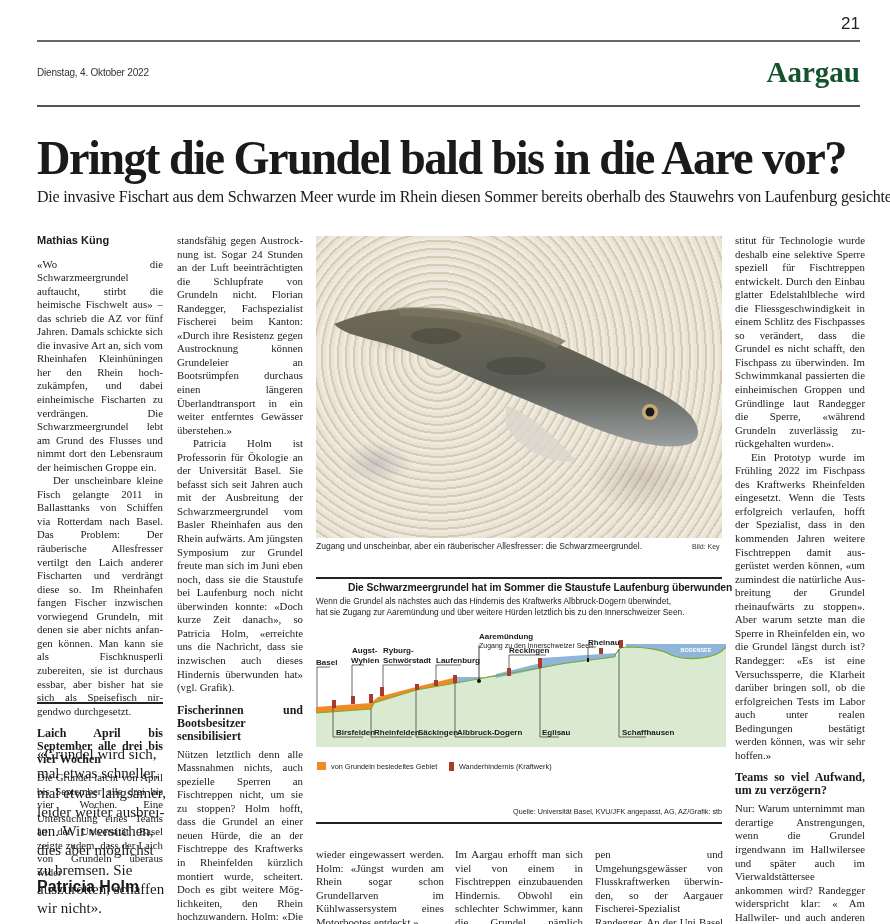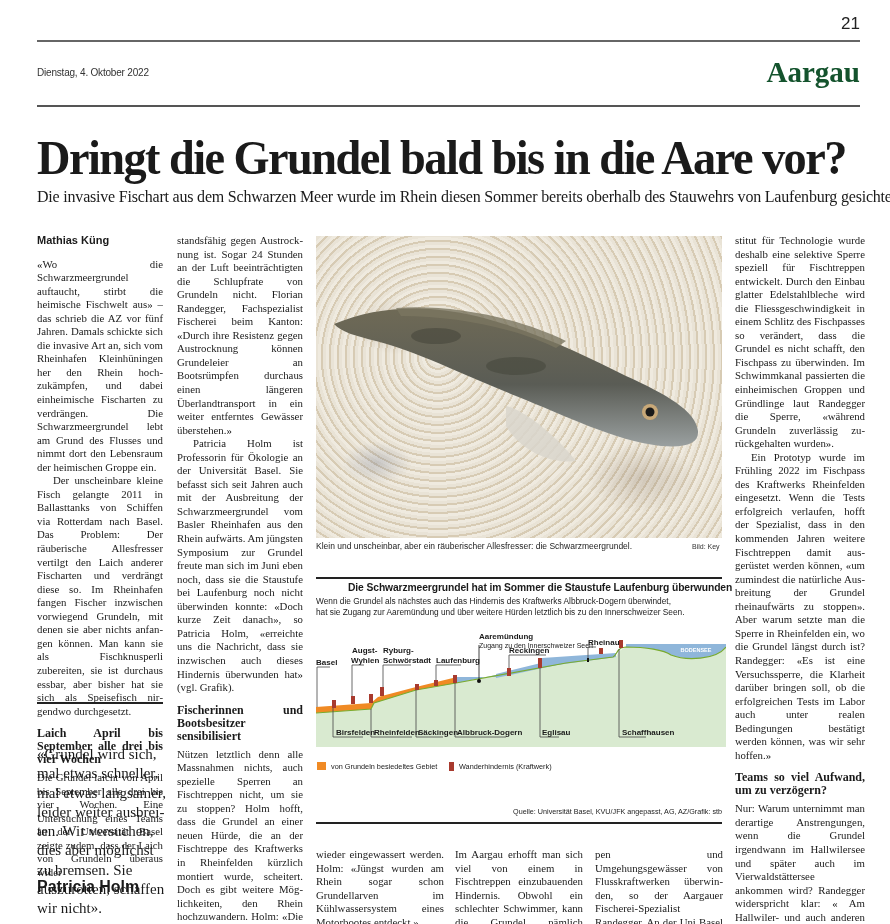--- a/index.html
+++ b/index.html
@@ -91,21 +91,21 @@
     </defs>
     <path d="M18 88 C60 70,110 68,160 80 C220 95,270 120,310 140 C350 158,380 175,382 195 C383 208,370 212,345 210 C300 205,250 180,200 160 C150 140,100 115,60 105 C40 100,25 96,18 88 Z" fill="url(#fishbody)"></path>
     <path d="M80 72 C130 68,200 80,250 105 L240 112 C200 92,140 80,85 80 Z" fill="#7b7660" opacity="0.8"></path>
     <path d="M190 170 C210 175,240 200,260 225 C235 228,205 215,190 190 Z" fill="#d9d6cc" opacity="0.85"></path>
     <circle cx="334" cy="176" r="8" fill="#c8a878"></circle>
     <circle cx="334" cy="176" r="4.5" fill="#1a1a1a"></circle>
     <ellipse cx="120" cy="100" rx="25" ry="8" fill="#3f4036" opacity="0.5"></ellipse>
     <ellipse cx="200" cy="130" rx="30" ry="9" fill="#3f4036" opacity="0.45"></ellipse>
   </svg>
 </div>
-<div class="abs caption">Klein und unscheinbar, aber ein räuberischer Allesfresser: die Schwarzmeergrundel.</div>
+<div class="abs caption">Zugang und unscheinbar, aber ein räuberischer Allesfresser: die Schwarzmeergrundel.</div>
 <div class="abs credit">Bild: Key</div>
 
 <div class="abs g-rule"></div>
 <div class="abs g-title">Die Schwarzmeergrundel hat im Sommer die Staustufe Laufenburg überwunden</div>
 <div class="abs g-sub">
   <div>Wenn die Grundel als nächstes auch das Hindernis des Kraftwerks Albbruck-Dogern überwindet,</div>
   <div>hat sie Zugang zur Aaremündung und über weitere Hürden letztlich bis zu den Innerschweizer Seen.</div>
 </div>
 
 <svg class="abs g-svg" width="410" height="180" viewBox="0 0 410 180">

